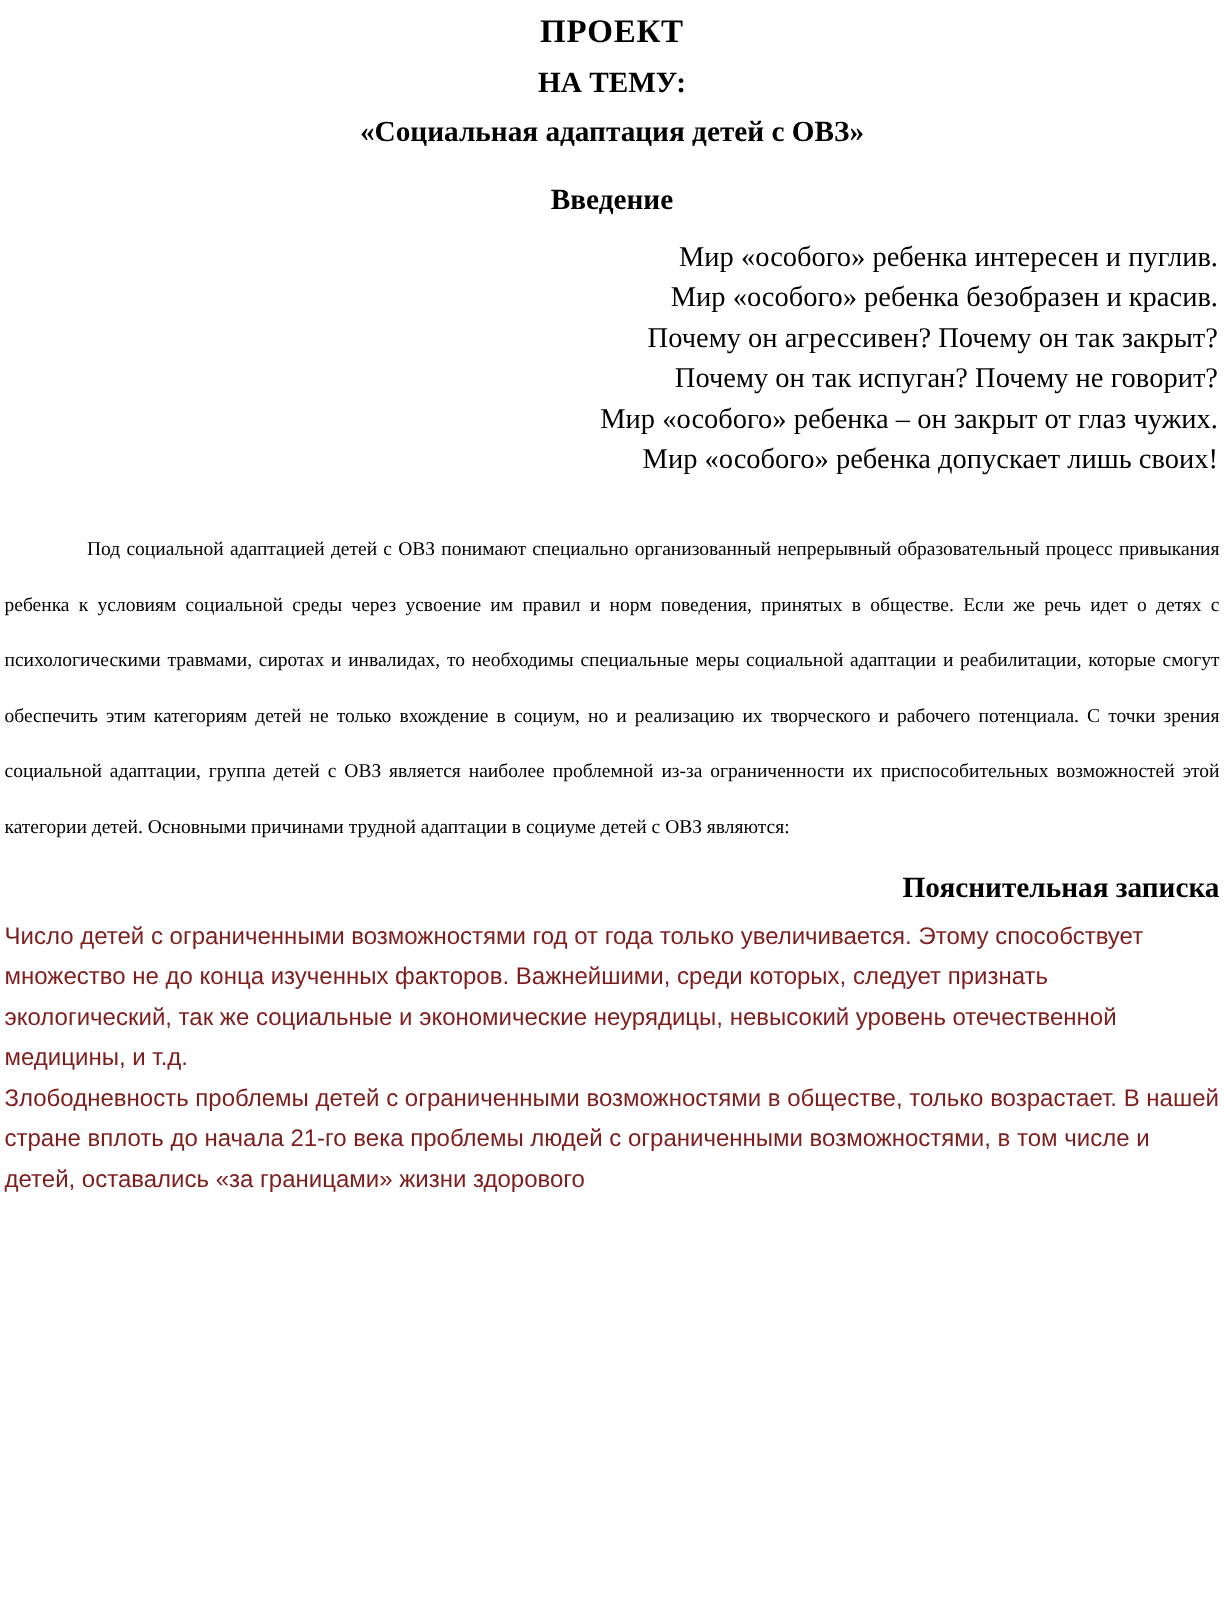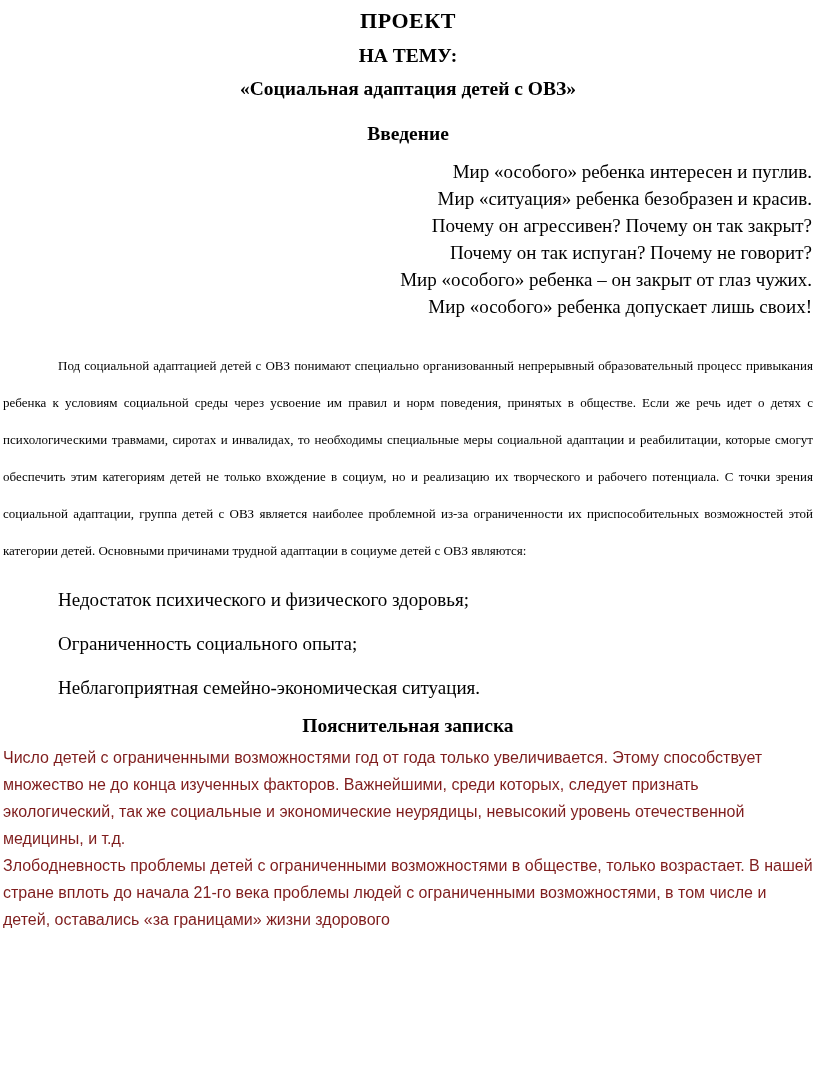--- a/index.html
+++ b/index.html
@@ -60,21 +60,21 @@
     margin-top: 6px;
     margin-left: 55px;
     font-size: 19px;
   }
   .causes-list .cause-item {
     line-height: 37px;
     margin-bottom: 7px;
   }
   .note-heading {
     margin: 8px 0 0 0;
-    text-align: center;
+    text-align: right;
     font-size: 19.5px;
     line-height: 24px;
     font-weight: bold;
   }
   .note-paragraph {
     margin: 6px 0 0 0;
     font-family: "Liberation Sans", "DejaVu Sans", sans-serif;
     font-size: 16px;
     line-height: 27px;
     color: #7f1d1d;
@@ -92,34 +92,29 @@
   <h1 class="doc-title">ПРОЕКТ</h1>
 
   <div class="doc-subtitle">НА ТЕМУ:</div>
 
   <div class="doc-subtitle">«Социальная адаптация детей с ОВЗ»</div>
 
   <h2 class="section-heading">Введение</h2>
 
   <div class="poem">
     <div class="poem-line">Мир «особого» ребенка интересен и пуглив.</div>
-    <div class="poem-line">Мир «ситуация» ребенка безобразен и красив.</div>
+    <div class="poem-line">Мир «особого» ребенка безобразен и красив.</div>
     <div class="poem-line">Почему он агрессивен? Почему он так закрыт?</div>
     <div class="poem-line">Почему он так испуган? Почему не говорит?</div>
     <div class="poem-line">Мир «особого» ребенка – он закрыт от глаз чужих.</div>
     <div class="poem-line">Мир «особого» ребенка допускает лишь своих!</div>
   </div>
 
   <p class="body-paragraph">Под социальной адаптацией детей с ОВЗ понимают специально организованный непрерывный образовательный процесс привыкания ребенка к условиям социальной среды через усвоение им правил и норм поведения, принятых в обществе. Если же речь идет о детях с психологическими травмами, сиротах и инвалидах, то необходимы специальные меры социальной адаптации и реабилитации, которые смогут обеспечить этим категориям детей не только вхождение в социум, но и реализацию их творческого и рабочего потенциала. С точки зрения социальной адаптации, группа детей с ОВЗ является наиболее проблемной из-за ограниченности их приспособительных возможностей этой категории детей. Основными причинами трудной адаптации в социуме детей с ОВЗ являются:</p>
 
-  <div class="causes-list">
-    <div class="cause-item">Недостаток психического и физического здоровья;</div>
-    <div class="cause-item">Ограниченность социального опыта;</div>
-    <div class="cause-item">Неблагоприятная семейно-экономическая ситуация.</div>
-  </div>
 
   <h2 class="note-heading">Пояснительная записка</h2>
 
   <p class="note-paragraph">Число детей с ограниченными возможностями год от года только увеличивается. Этому способствует множество не до конца изученных факторов. Важнейшими, среди которых, следует признать экологический, так же социальные и экономические неурядицы, невысокий уровень отечественной медицины, и т.д.</p>
 
   <p class="note-paragraph">Злободневность проблемы детей с ограниченными возможностями в обществе, только возрастает. В нашей стране вплоть до начала 21-го века проблемы людей с ограниченными возможностями, в том числе и детей, оставались «за границами» жизни здорового</p>
 
 </div>
 
 </body></html>

